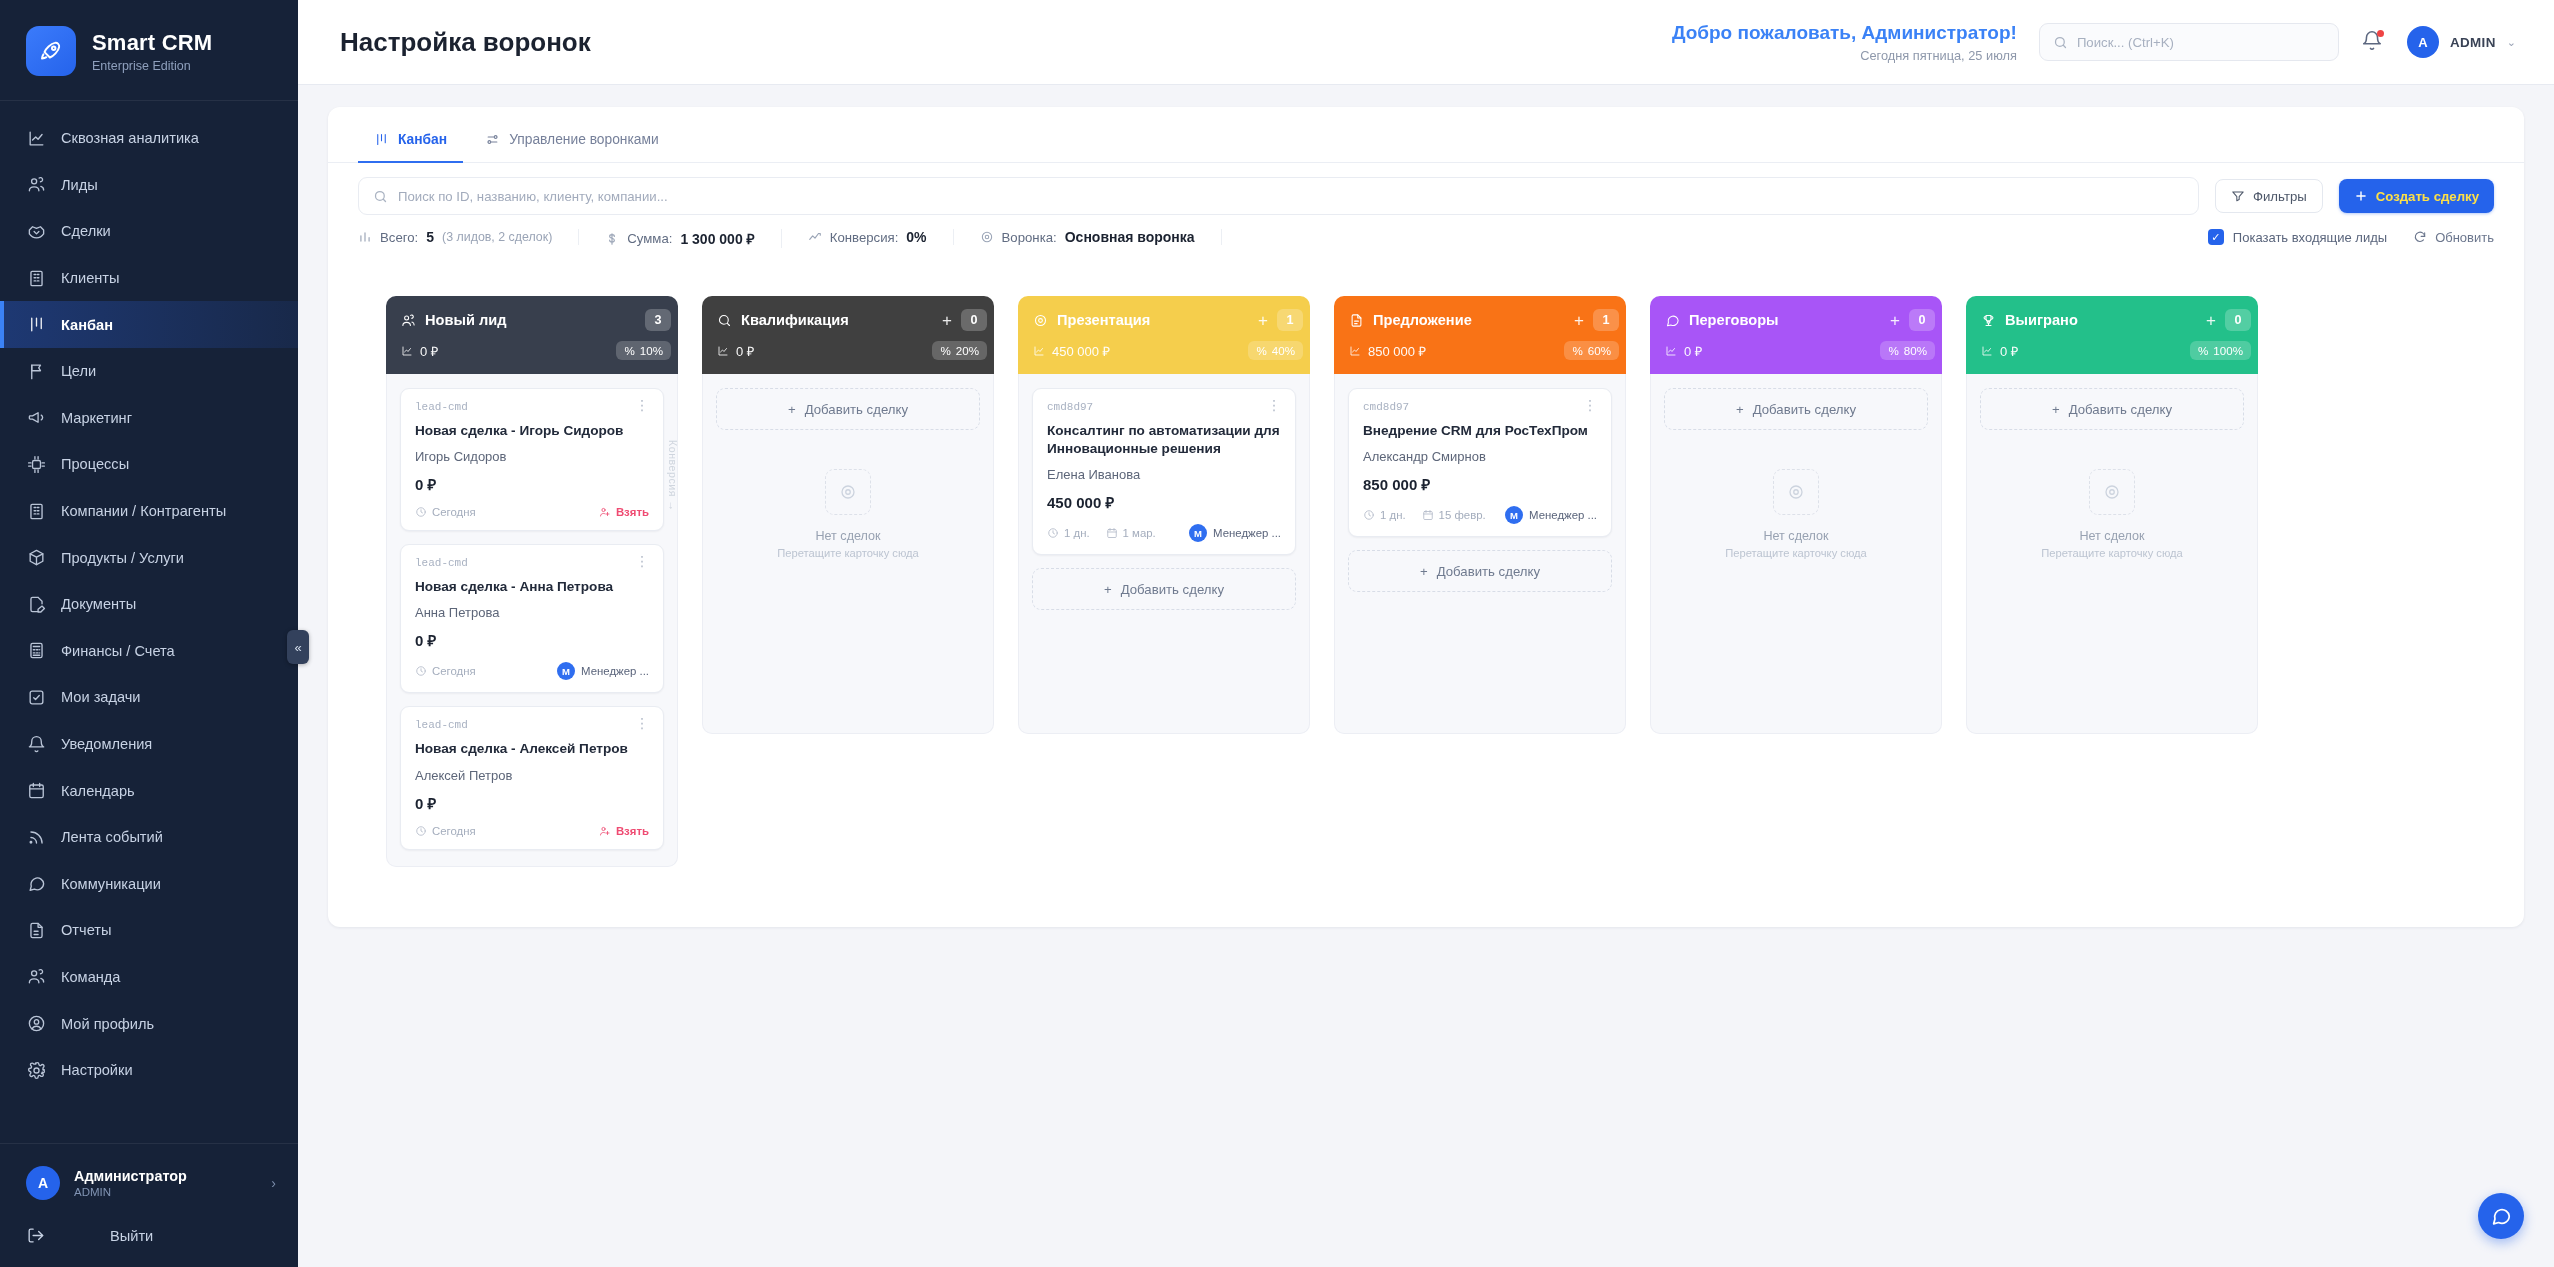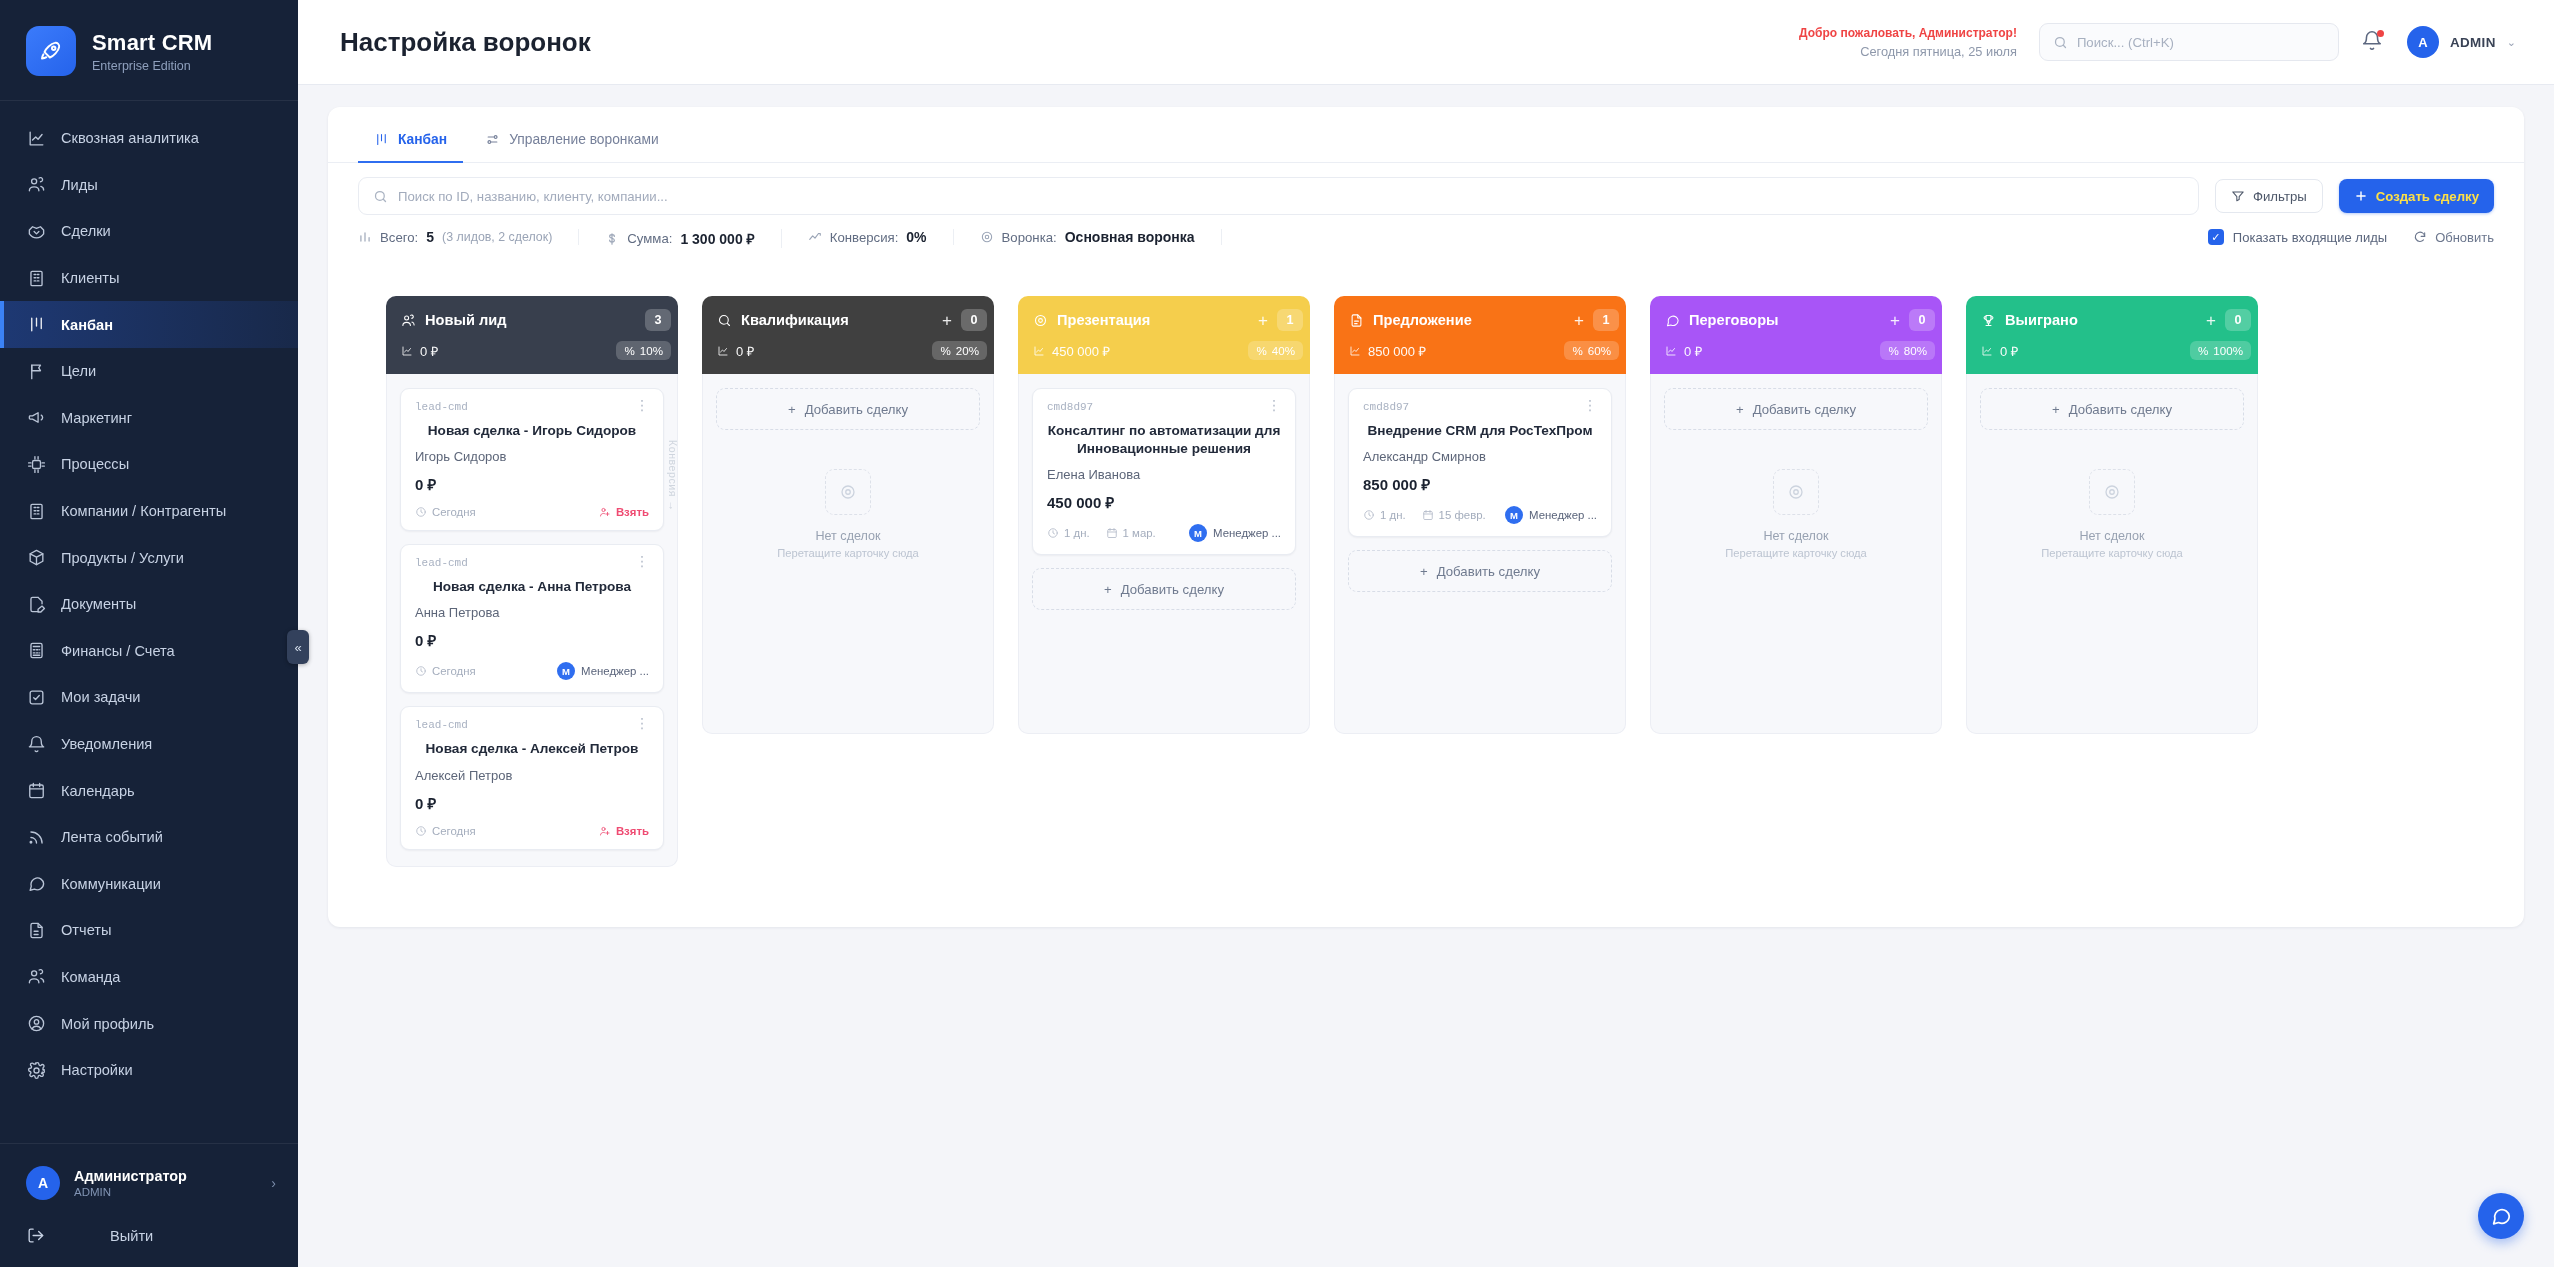--- a/index.html
+++ b/index.html
@@ -80,21 +80,21 @@
 
   
   .main { flex: 1 1 auto; display: flex; flex-direction: column; height: 1267px; position: relative; }
   .topbar {
     height: 85px; background: #fff; border-bottom: 1px solid #e7eaf1;
     display: flex; align-items: center; padding: 0 38px 0 42px; gap: 20px;
   }
   .page-title { font-size: 26px; font-weight: bold; color: #1b2230; }
   .topbar-right { margin-left: auto; display: flex; align-items: center; gap: 22px; }
   .welcome { text-align: right; }
-  .welcome-main { font-size: 12px; font-weight: bold; color: #ef4444; }
+  .welcome-main { font-size: 19px; font-weight: bold; color: #3b82f6; }
   .welcome-sub { font-size: 12.8px; color: #8e98ab; margin-top: 4px; }
   .search-box {
     width: 300px; height: 38px; border: 1px solid #e5e8ef; border-radius: 9px;
     background: #fafbfd; display: flex; align-items: center; gap: 9px; padding: 0 13px;
     color: #a7b0c0; font-size: 13.2px;
   }
   .bell { position: relative; width: 24px; height: 24px; color: #5d6880; cursor: pointer; }
   .bell-dot {
     position: absolute; top: 0px; right: 1px; width: 7px; height: 7px;
     border-radius: 50%; background: #ef4444;
@@ -176,21 +176,21 @@
   .col-body.filled { min-height: 360px; }
 
   .card {
     background: #fff; border: 1px solid #e9ecf2; border-radius: 9px;
     padding: 12px 14px 12px 14px; box-shadow: 0 1px 2px rgba(20,28,48,.05);
     cursor: pointer;
   }
   .card-top { display: flex; align-items: flex-start; }
   .card-id { font-family: "Liberation Mono", monospace; font-size: 11px; color: #a9b2c2; }
   .card-menu { margin-left: auto; color: #b3bbc9; font-size: 14px; line-height: .7; letter-spacing: 0; cursor: pointer; }
-  .card-title { font-size: 13.6px; font-weight: bold; color: #222a3a; line-height: 1.34; margin-top: 9px; text-align: center; }
+  .card-title { font-size: 13.6px; font-weight: bold; color: #222a3a; line-height: 1.34; margin-top: 9px; }
   .card-person { font-size: 13px; color: #5d6679; margin-top: 9px; }
   .card-amount { font-size: 15px; font-weight: bold; color: #1b2230; margin-top: 10px; }
   .card-foot {
     display: flex; align-items: center; gap: 16px; margin-top: 12px;
     font-size: 11.4px; color: #a4adbd;
   }
   .card-foot .fi { display: flex; align-items: center; gap: 5px; }
   .take-link { margin-left: auto; color: #ef4b72; font-weight: bold; display: flex; align-items: center; gap: 5px; cursor: pointer; }
   .mgr { margin-left: auto; display: flex; align-items: center; gap: 6px; color: #59637a; }
   .mgr-av {

